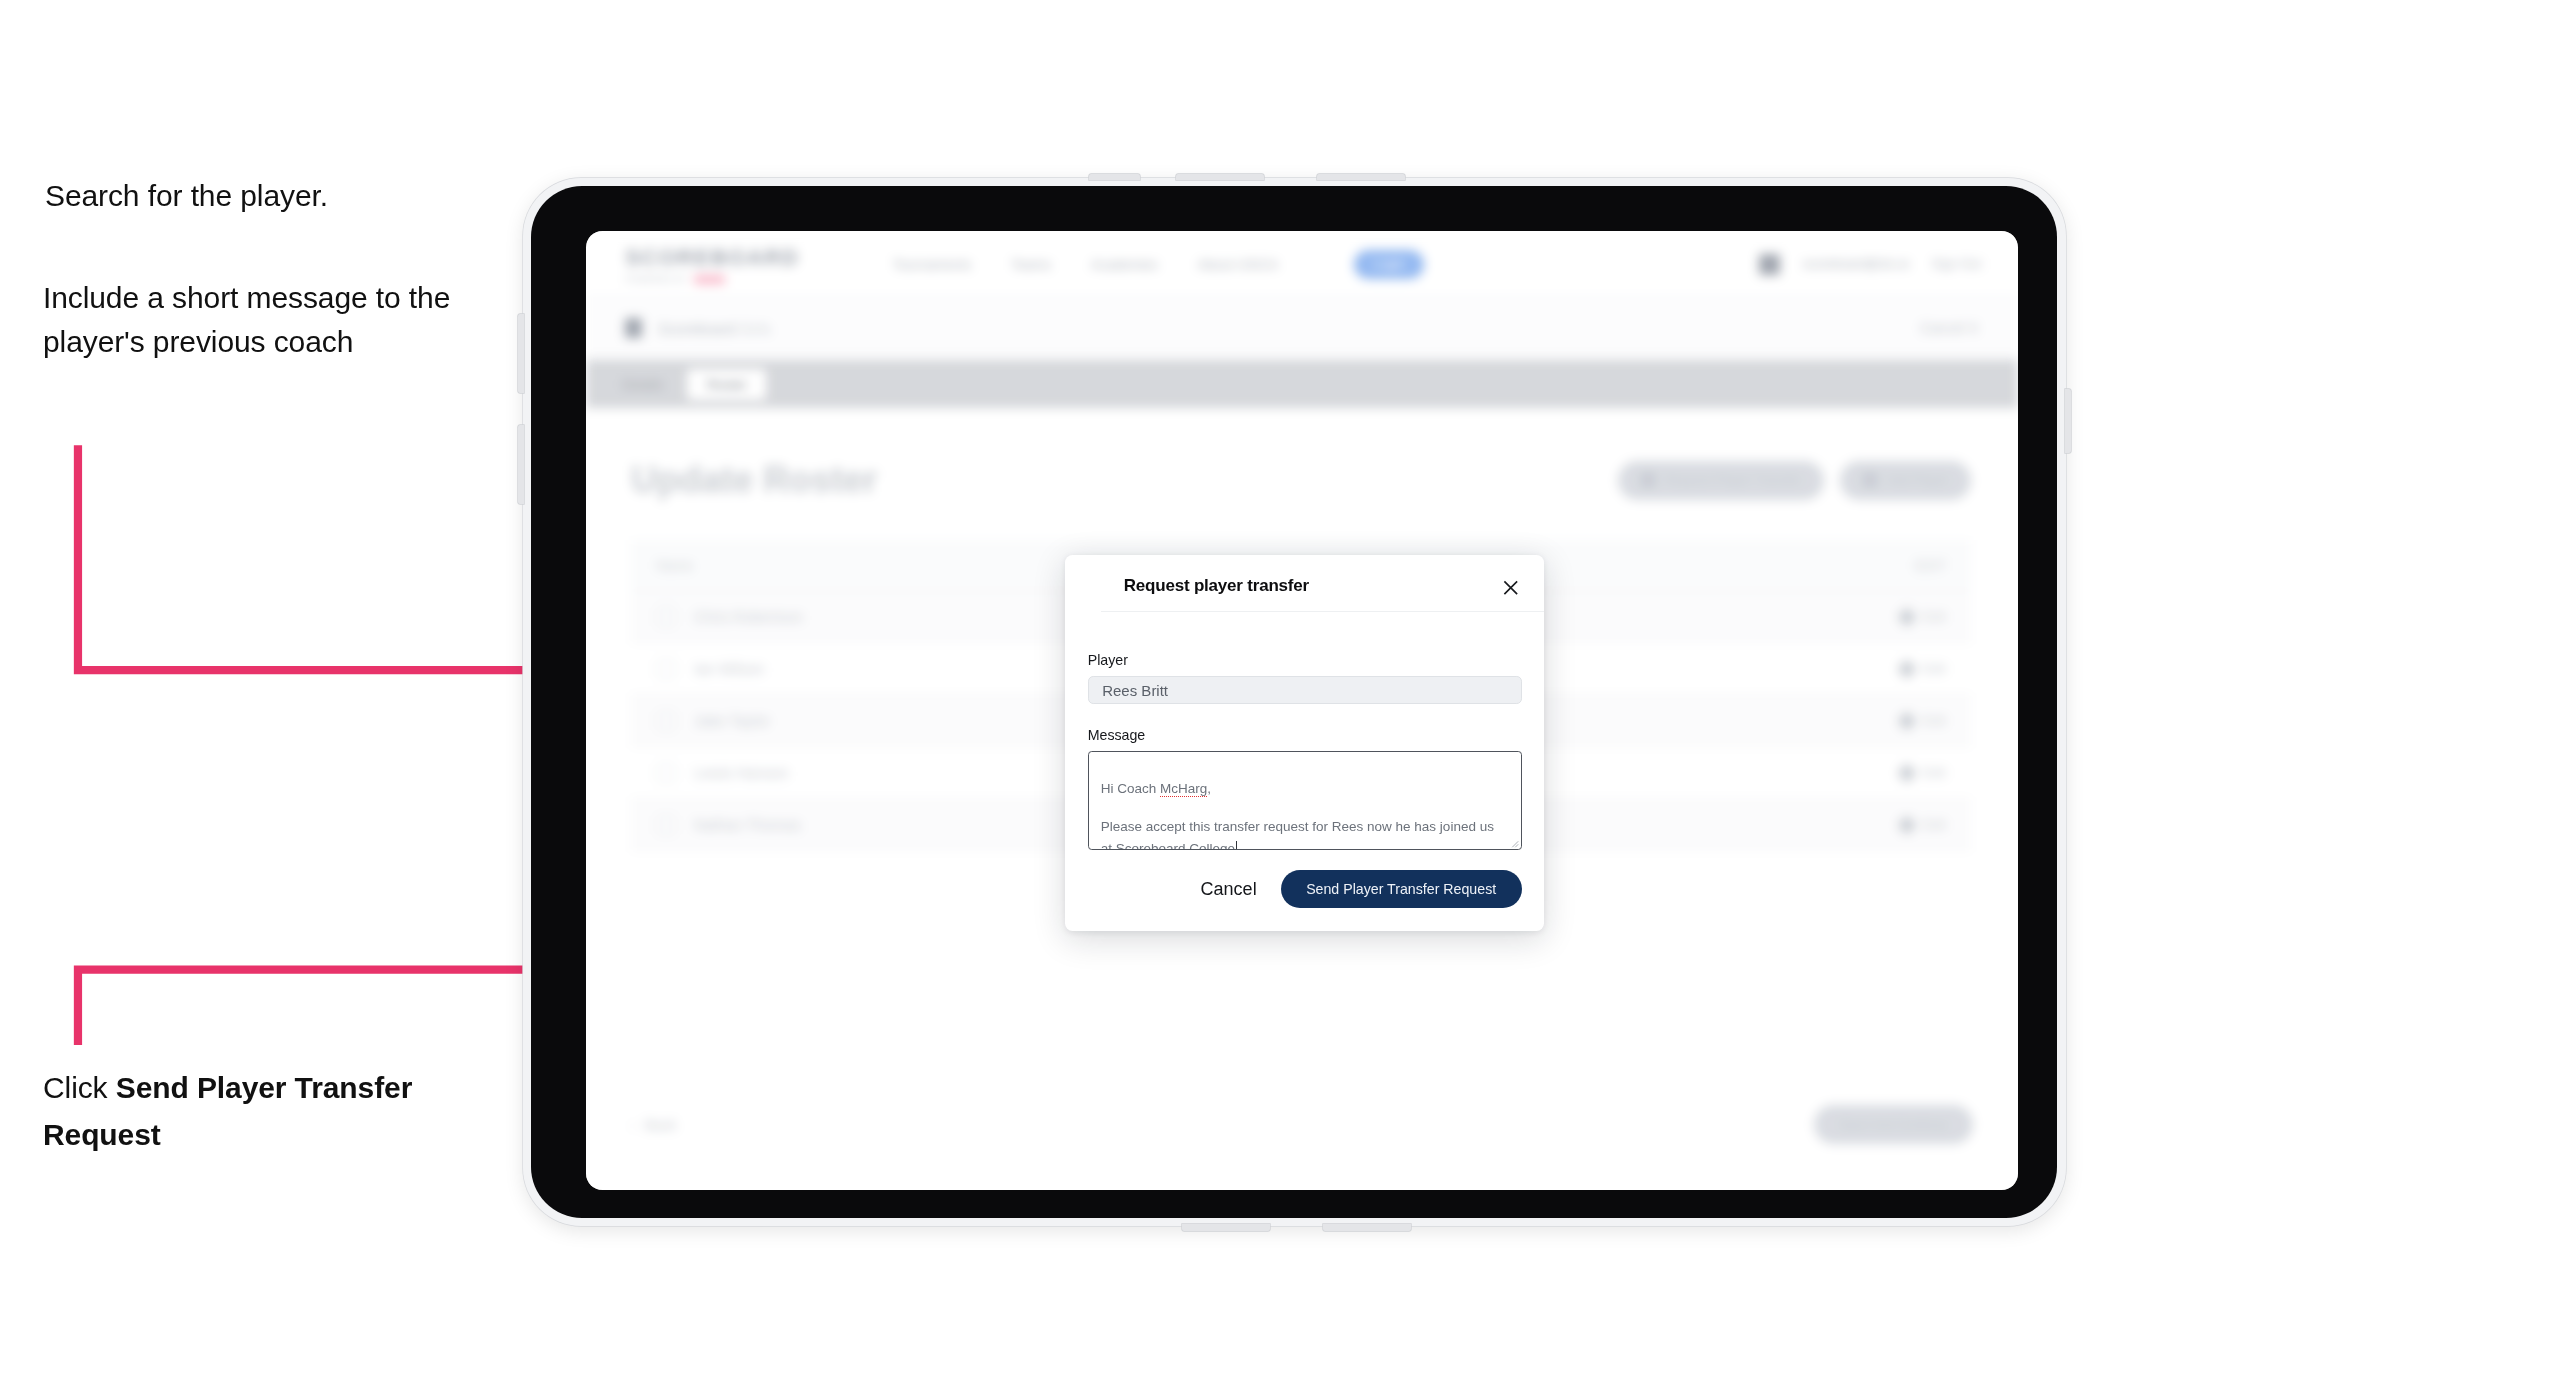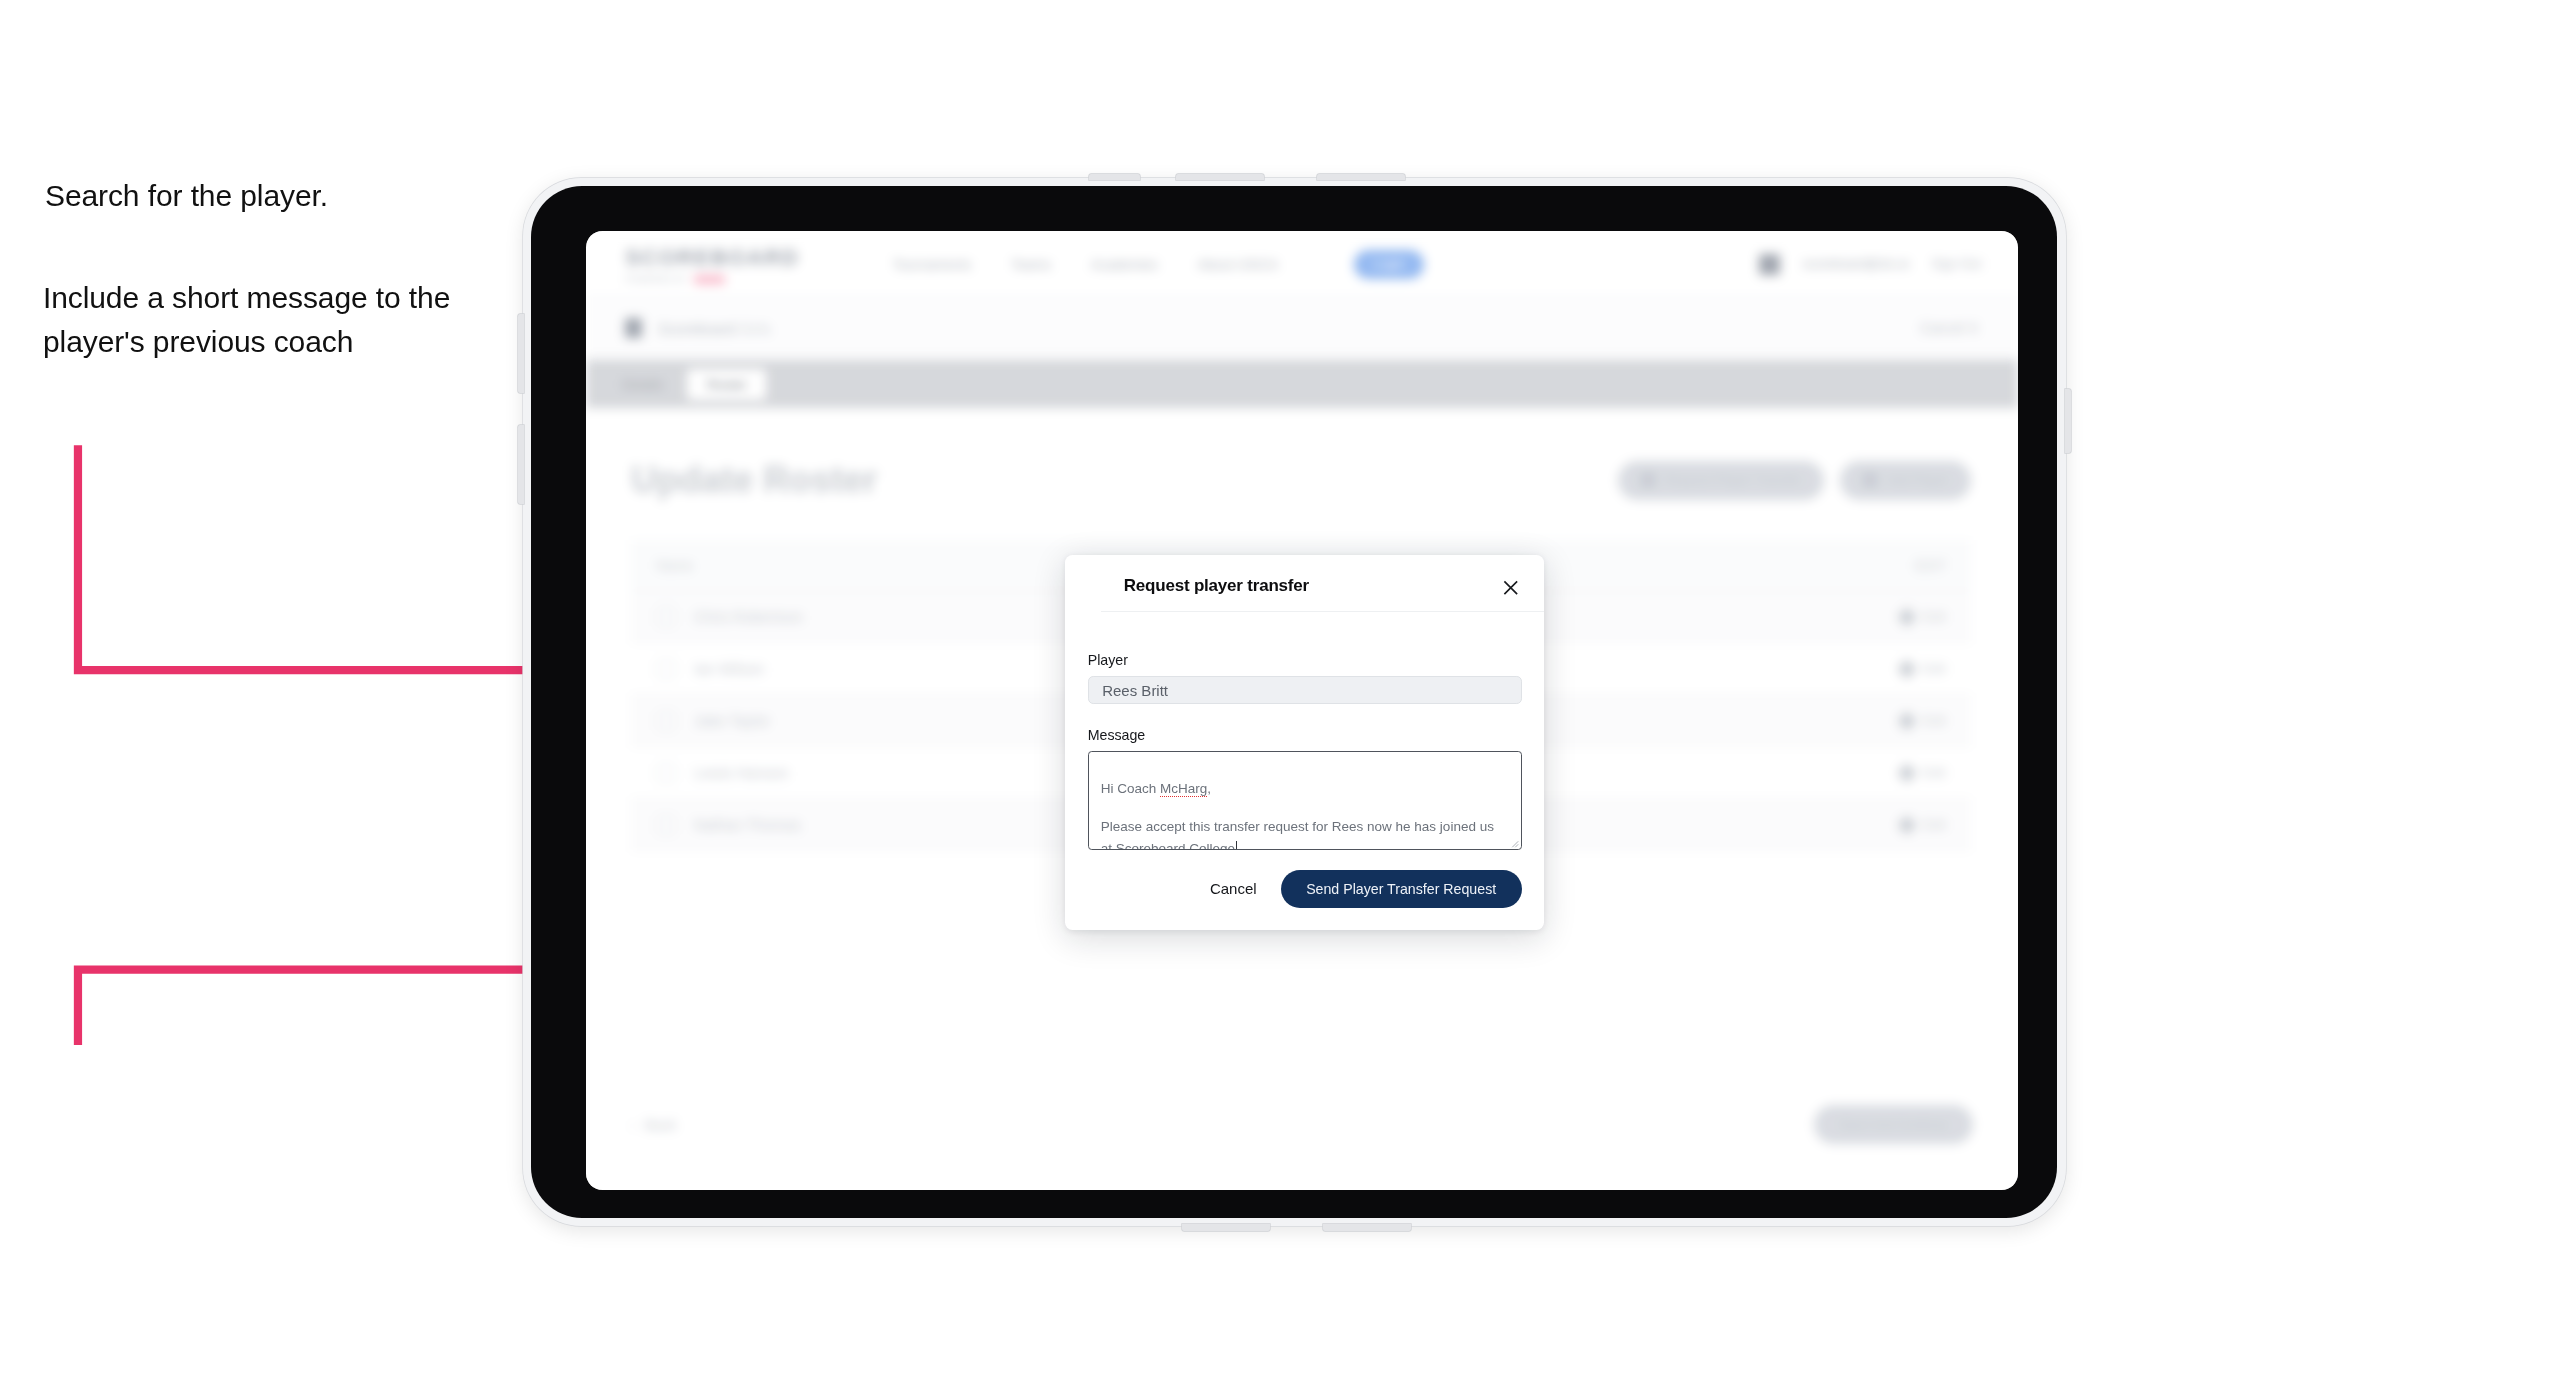--- a/index.html
+++ b/index.html
@@ -299,21 +299,21 @@
   #resize-grip {
     position: absolute; right: 2.2px; bottom: 1.5px;
     width: 9px; height: 9px;
   }
   #modal-foot {
     display: flex; align-items: center; justify-content: flex-end;
     gap: 13.5px;
     padding: 19.5px 22.5px 22.5px 22.5px;
   }
   #modal-cancel {
-    font-size: 15px; color: #14161a;
+    font-size: 18px; color: #14161a;
     padding: 9px 10.5px; cursor: pointer;
   }
   #modal-submit {
     background: #12315c;
     color: #eef2f8;
     font-size: 14.2px;
     padding: 11.2px 25.5px;
     border-radius: 19.5px;
     white-space: nowrap;
     cursor: pointer;
@@ -321,20 +321,23 @@
 </style>
 </head>
 <body>
 
 <div id="stage">
 
   <div class="annot" id="annot-search">Search for the player.</div>
 
   <div class="annot" id="annot-message">Include a short message to the player's previous coach</div>
 
+  <div class="annot" id="annot-click">
+    <span>Click </span><span class="bold">Send Player Transfer Request</span>
+  </div>
 
   <svg id="arrows" viewBox="0 0 3440 1851" width="2576" height="1386">
 
     <path d="M 104 600 L 104 895 L 1345 895" fill="none" stroke="#e8336a" stroke-width="11" stroke-linecap="square"></path>
     <path d="M 1306 862 L 1368 895 L 1306 928" fill="none" stroke="#e8336a" stroke-width="11" stroke-linecap="round" stroke-linejoin="round"></path>
 
     <path d="M 104 1390 L 104 1295 L 1880 1295 L 1880 1185" fill="none" stroke="#e8336a" stroke-width="11" stroke-linecap="square"></path>
     <path d="M 1846 1226 L 1880 1166 L 1914 1226" fill="none" stroke="#e8336a" stroke-width="11" stroke-linecap="round" stroke-linejoin="round"></path>
   </svg>
 

